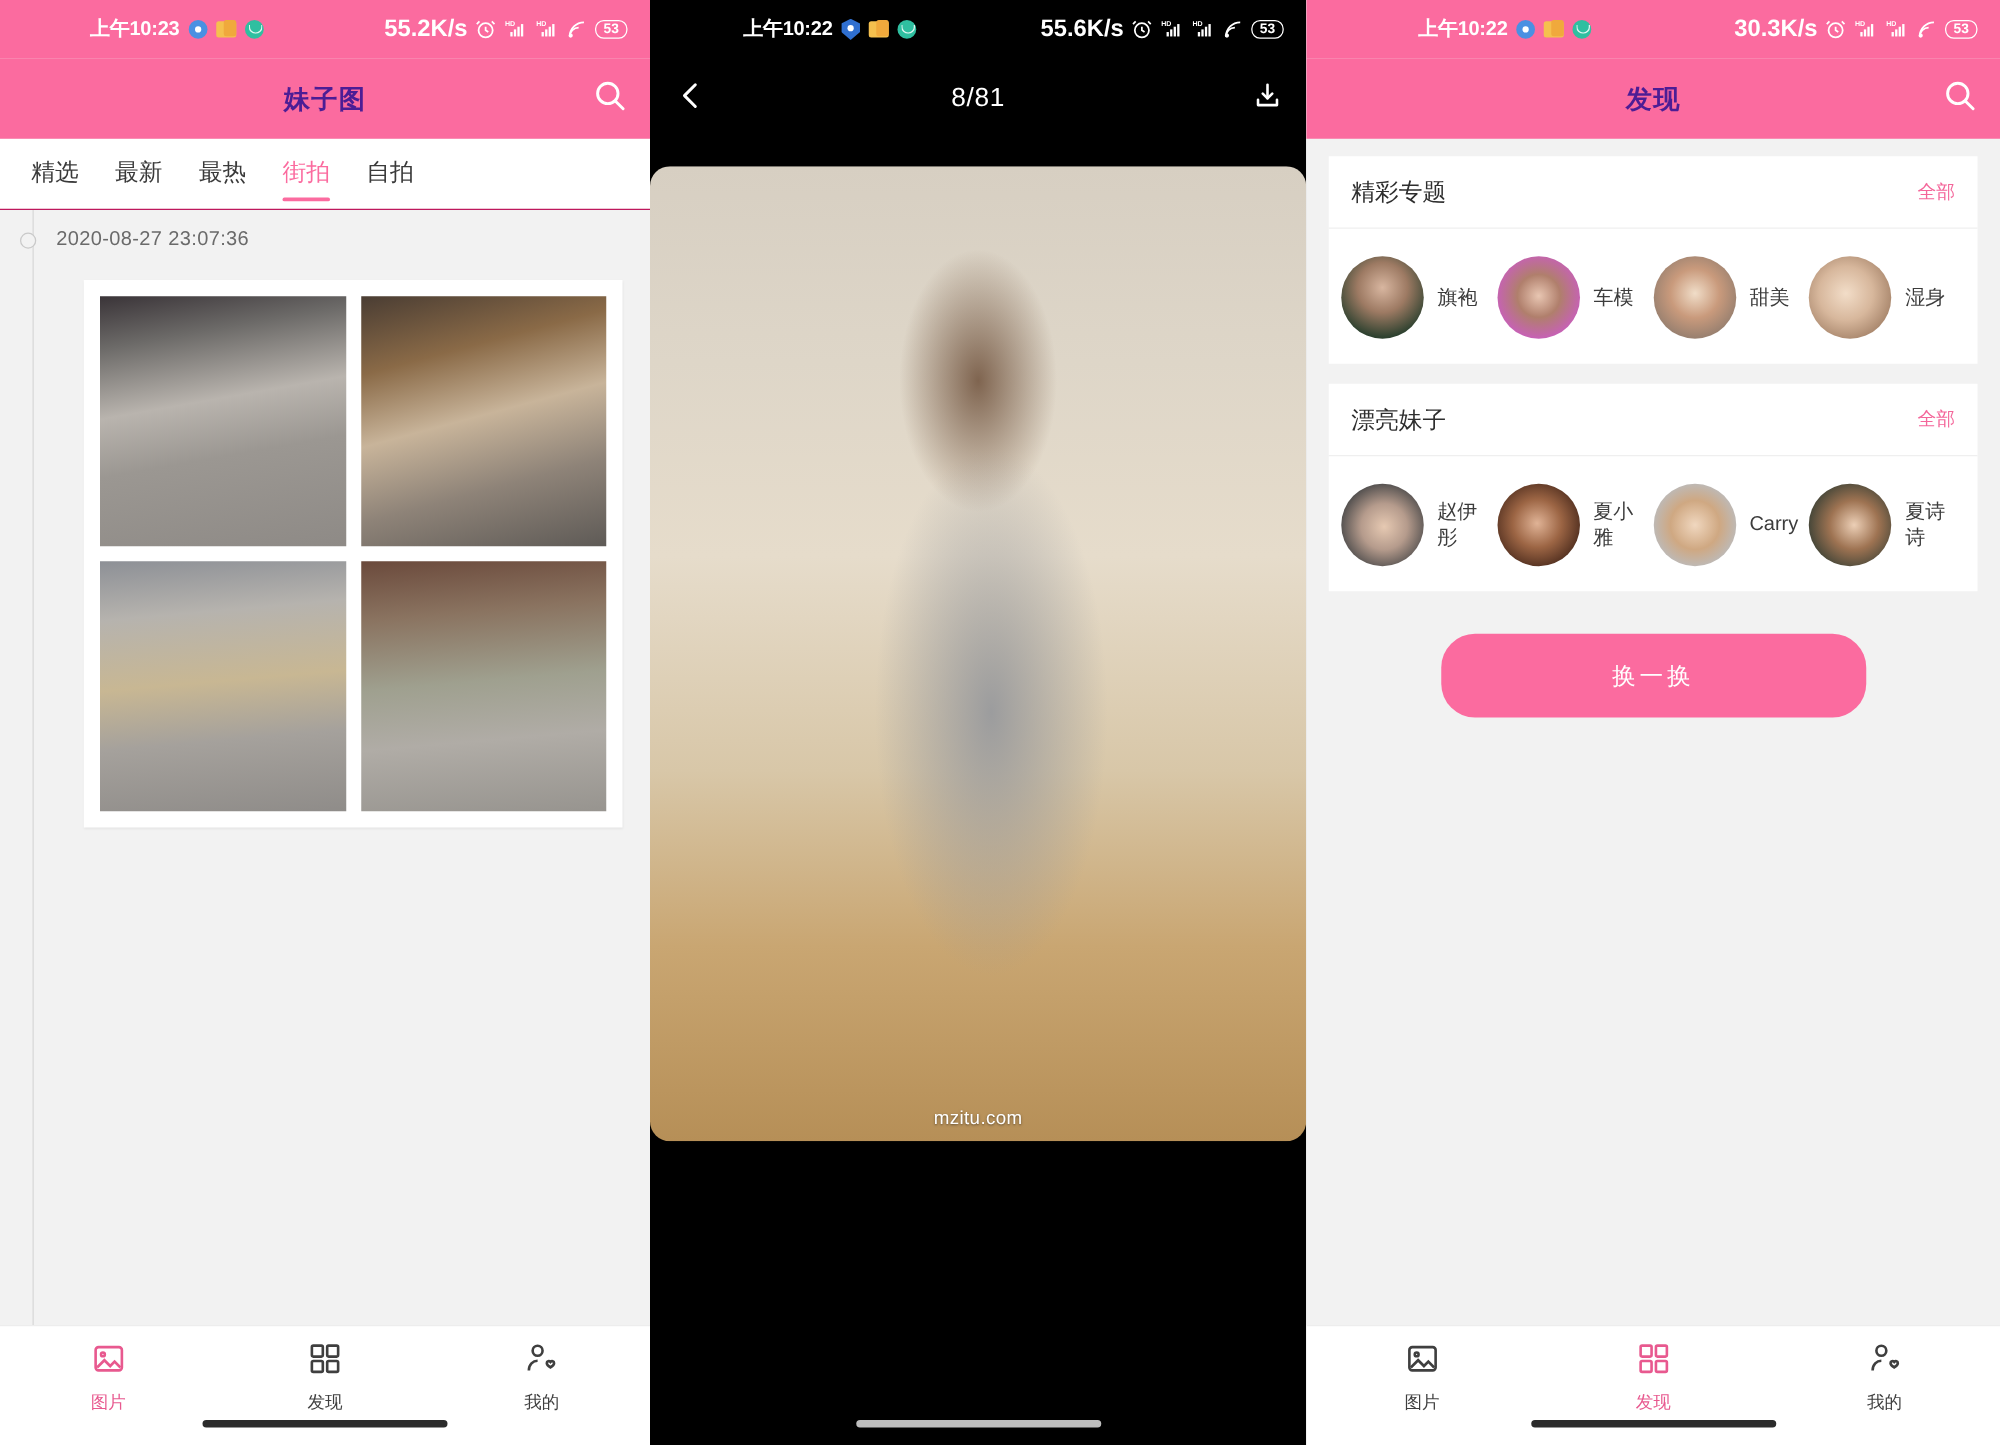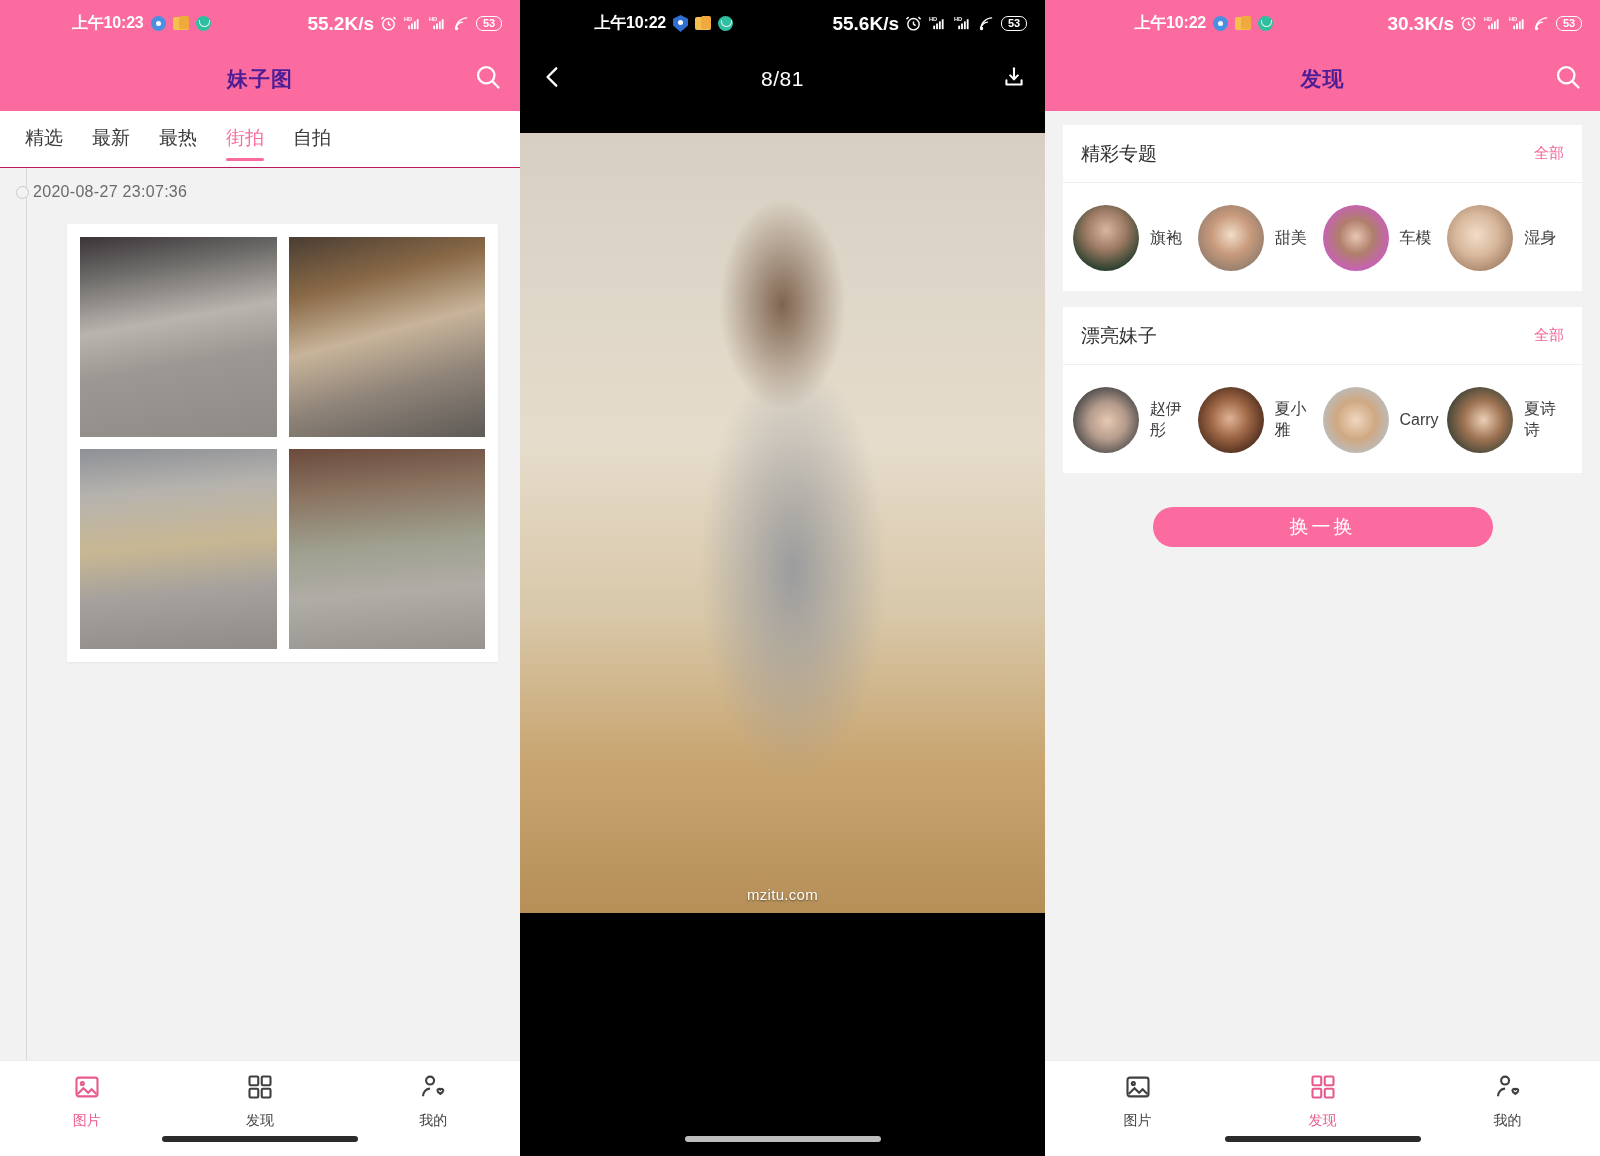--- a/index.html
+++ b/index.html
@@ -73,21 +73,21 @@
   .tab.active::after { content:""; position:absolute; left:13px; right:13px; bottom:0;
          height:3px; border-radius:2px; background:#fb6b9f; }
 
   
   .feed { flex:1 1 auto; background:#f2f2f2; position:relative; overflow:hidden; }
   .timeline-rail { position:absolute; left:26px; top:0; bottom:0; width:1px; background:#d8d8d8; }
   .tl-group { position:relative; padding-left:0; }
   .tl-head { display:flex; align-items:center; height:48px; padding-left:16px; }
   .tl-bullet { width:13px; height:13px; border-radius:50%; border:1.5px solid #c9c9c9;
                background:#f2f2f2; flex:0 0 auto; }
-  .tl-date { margin-left:4px; font-size:16px; color:#6a6a6a; letter-spacing:.3px; }
+  .tl-date { margin-left:16px; font-size:16px; color:#6a6a6a; letter-spacing:.3px; }
   .tl-card { margin:8px 22px 0 67px; background:#fff; padding:13px;
              box-shadow:0 1px 2px rgba(0,0,0,.06); }
   .grid2 { display:grid; grid-template-columns:1fr 1fr; gap:12px; }
   .thumb { width:100%; height:200px; background-size:cover; background-position:center;
            cursor:pointer; }
 
   
   .botnav { height:96px; background:#fff; border-top:1px solid #ededed;
             display:flex; align-items:flex-start; padding-top:12px; flex:0 0 auto;
             position:relative; }
@@ -118,21 +118,21 @@
   .card-head { height:58px; display:flex; align-items:center; justify-content:space-between;
                padding:0 18px; border-bottom:1px solid #efefef; }
   .card-title { font-size:19px; color:#2e2e2e; }
   .card-more { font-size:15px; color:#f4669a; cursor:pointer; }
   .avatar-row { display:flex; padding:22px 10px 20px; }
   .avatar-cell { flex:1; display:flex; flex-direction:row; align-items:center;
                  gap:11px; cursor:pointer; }
   .avatar { width:66px; height:66px; border-radius:50%; background-size:cover;
             background-position:center; }
   .avatar-name { font-size:16px; color:#3c3c3c; }
-  .refresh-btn { display:block; margin:34px auto 0; width:340px; height:40px;
+  .refresh-btn { display:block; margin:34px auto 0; width:340px; height:67px;
                  border:none; border-radius:27px; background:#fb6b9f; color:#fff;
                  font-size:19px; letter-spacing:3px; cursor:pointer;
                  font-family:inherit; }
 </style>
 </head>
 <body>
 
 <div class="screens">
 
   <div class="panel panel-1">
@@ -308,21 +308,21 @@
             <path d="M12 4v10"></path>
             <path d="M8.5 10.5L12 14l3.5-3.5"></path>
           </svg>
       </span>
     </div>
 
     <div class="viewer-stage">
       <div class="viewer-photo" style="background:
              radial-gradient(ellipse 150px 340px at 52% 56%, rgba(150,152,156,.92) 0%, rgba(150,152,156,0) 62%),
              radial-gradient(ellipse 90px 150px at 50% 22%, rgba(110,80,58,.85) 0%, rgba(110,80,58,0) 70%),
-             linear-gradient(180deg,#d7cfc2 0%,#ded6c8 20%,#e6dccb 40%,#d8c7a8 62%,#c9a672 80%,#b68f57 100%);">
+             linear-gradient(180deg,#d7cfc2 0%,#ded6c8 20%,#e6dccb 40%,#d8c7a8 62%,#c9a672 80%,#b68f57 100%); border-radius: 16px;">
         <div class="watermark">mzitu.com</div>
       </div>
       <div class="viewer-home"></div>
     </div>
   </div>
 
   <div class="panel panel-3">
 
     <div class="statusbar pink sb-light">
       <div class="sb-left">
@@ -384,26 +384,26 @@
         <div class="card-head">
           <span class="card-title">精彩专题</span>
           <span class="card-more">全部</span>
         </div>
         <div class="avatar-row">
           <div class="avatar-cell">
             <span class="avatar" style="background:radial-gradient(circle at 50% 38%, #d8b6a0 0%, #9d7a63 38%, #2f4230 75%, #1d2a1e 100%)"></span>
             <span class="avatar-name">旗袍</span>
           </div>
           <div class="avatar-cell">
+            <span class="avatar" style="background:radial-gradient(circle at 50% 48%, #e8c6b2 0%, #b07f6c 36%, #c761b6 72%, #8a4fb5 100%)"></span>
+            <span class="avatar-name">车模</span>
+          </div>
+          <div class="avatar-cell">
             <span class="avatar" style="background:radial-gradient(circle at 50% 45%, #f0ddc8 0%, #c99a7c 40%, #9a8170 72%, #cfc6bb 100%)"></span>
             <span class="avatar-name">甜美</span>
-          </div>
-          <div class="avatar-cell">
-            <span class="avatar" style="background:radial-gradient(circle at 50% 48%, #e8c6b2 0%, #b07f6c 36%, #c761b6 72%, #8a4fb5 100%)"></span>
-            <span class="avatar-name">车模</span>
           </div>
           <div class="avatar-cell">
             <span class="avatar" style="background:radial-gradient(circle at 45% 45%, #f2ddc8 0%, #d7b79c 42%, #a8866c 75%, #6d5241 100%)"></span>
             <span class="avatar-name">湿身</span>
           </div>
         </div>
       </div>
 
       <div class="card">
         <div class="card-head">

